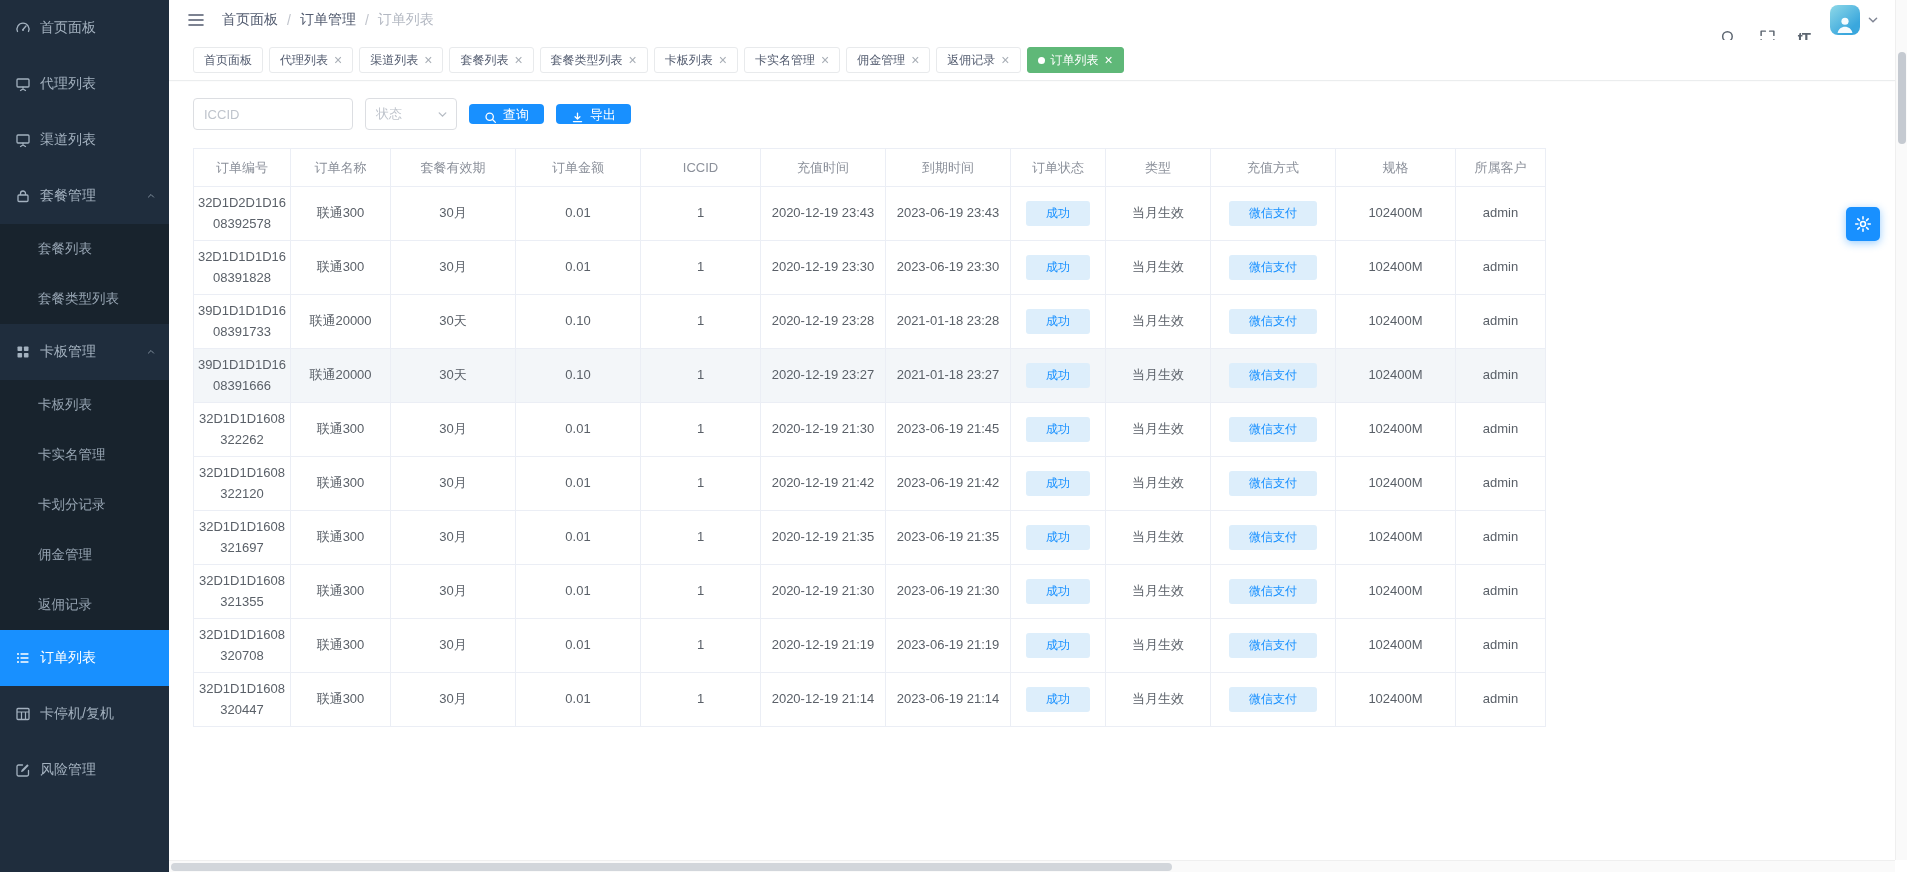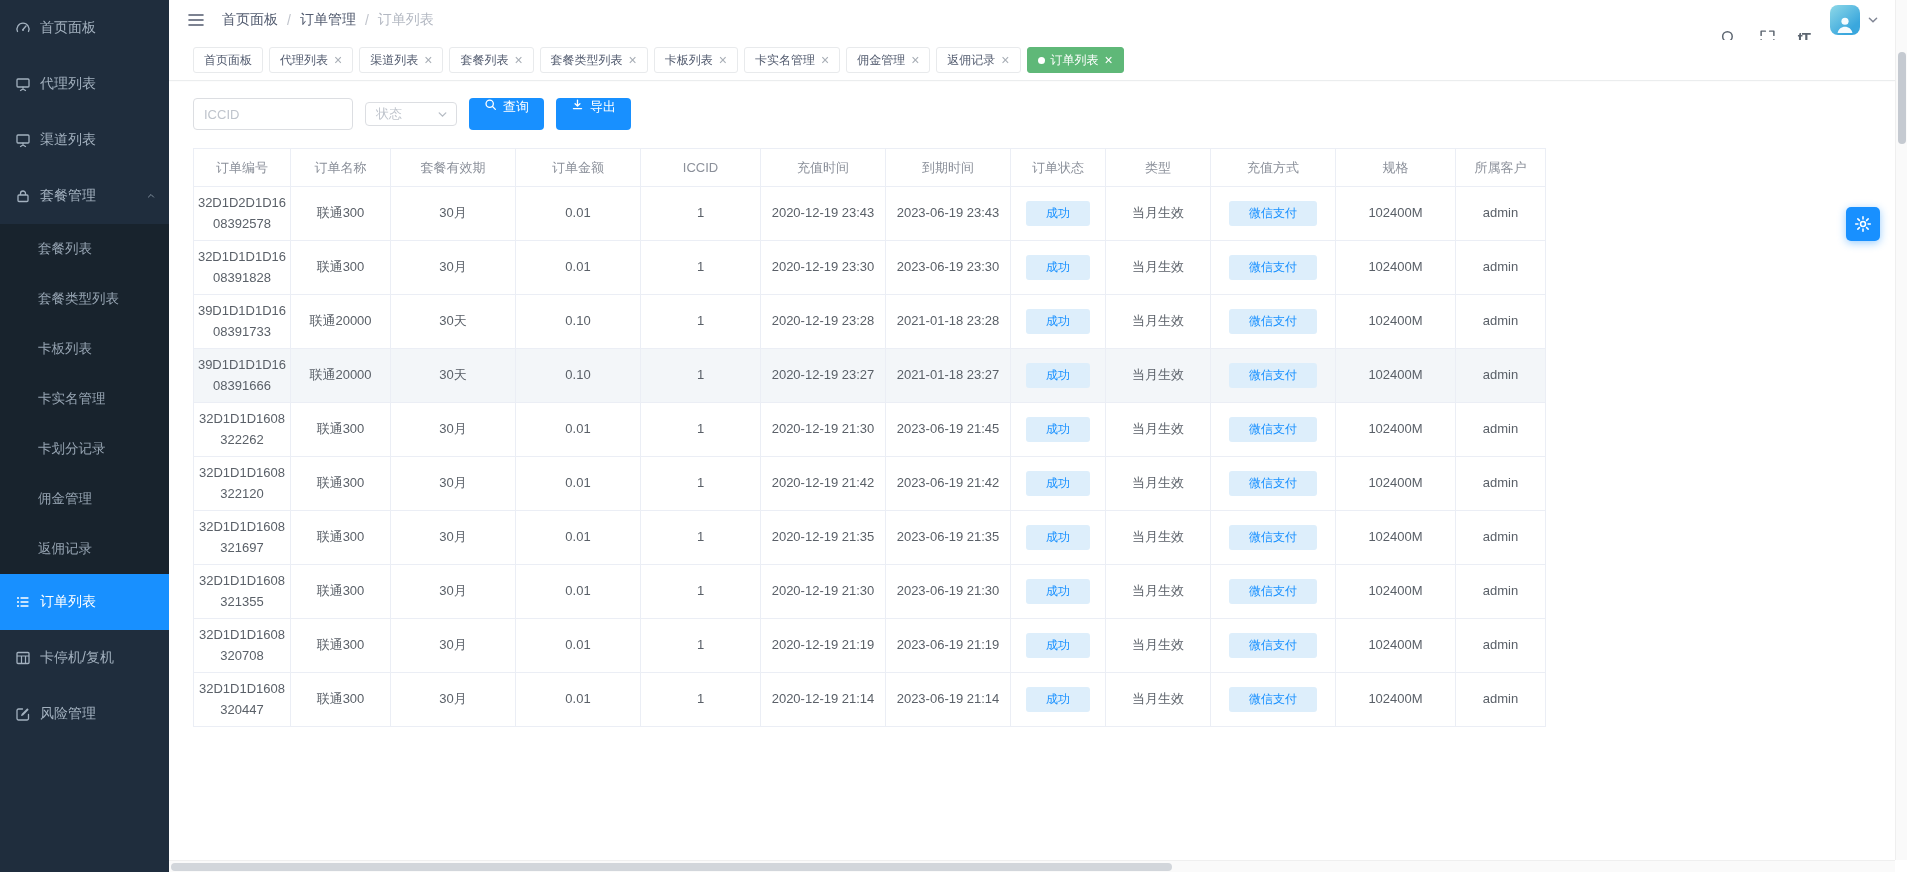--- a/index.html
+++ b/index.html
@@ -42,24 +42,24 @@
   .tab-close { color: #a7adb5; font-size: 14px; line-height: 1; cursor: pointer; }
   .tab.active { background: var(--tab-active, #5fb878); border-color: var(--tab-active, #5fb878); color: #fff; }
   .tab.active .tab-close { color: #fff; }
   .tab-dot { width: 7px; height: 7px; border-radius: 50%; background: #fff; }
 
   
   .content { padding: 18px 24px 0; }
   .filter-row { display: flex; align-items: center; gap: 12px; margin-bottom: 18px; }
   .text-input { width: 160px; height: 32px; border: 1px solid #dcdee2; border-radius: 4px; padding: 0 10px; font-size: 13px; color: #515a6e; outline: none; font-family: inherit; }
   .text-input::placeholder { color: #bfc4cc; }
-  .select { width: 92px; height: 24px; border: 1px solid #dcdee2; border-radius: 4px; padding: 0 8px 0 10px; display: flex; align-items: center; justify-content: space-between; cursor: pointer; background: #fff; }
+  .select { width: 92px; height: 32px; border: 1px solid #dcdee2; border-radius: 4px; padding: 0 8px 0 10px; display: flex; align-items: center; justify-content: space-between; cursor: pointer; background: #fff; }
   .select-placeholder { font-size: 13px; color: #bfc4cc; }
   .select-caret svg { width: 11px; height: 11px; display: block; color: #b6bcc4; }
-  .btn { display: inline-flex; align-items: flex-start; gap: 6px; height: 32px; padding: 0 15px; border: none; border-radius: 4px; background: var(--accent, #1890ff); color: #fff; font-size: 13px; cursor: pointer; font-family: inherit; }
+  .btn { display: inline-flex; align-items: flex-end; gap: 6px; height: 20px; padding: 0 15px; border: none; border-radius: 4px; background: var(--accent, #1890ff); color: #fff; font-size: 13px; cursor: pointer; font-family: inherit; }
   .btn-icon svg { width: 13px; height: 13px; display: block; }
 
   
   .data-table { width: 1352px; border-collapse: collapse; table-layout: fixed; }
   .data-table th { height: 38px; font-size: 13px; font-weight: 500; color: #8b909a; border: 1px solid #ebeef5; text-align: center; background: #fff; }
   .data-table td { height: 54px; font-size: 13px; color: #5a6068; border: 1px solid #ebeef5; text-align: center; line-height: 1.55; background: #fff; }
   tr.highlight td { background: #f3f6f9; }
   .badge { display: inline-block; padding: 3px 20px; border-radius: 3px; background: var(--badge-bg, #ddeefb); color: var(--badge-text, #1890ff); font-size: 12px; }
 
   
@@ -115,20 +115,36 @@
           <span class="menu-label">套餐管理</span>
           <span class="icon chevron">
             <svg viewBox="0 0 16 16">
               <path d="M4.5 9.5L8 6l3.5 3.5" fill="none" stroke="currentColor" stroke-width="1.3" stroke-linecap="round" stroke-linejoin="round"></path>
             </svg>
           </span>
         </div>
         <div class="submenu">
           <div class="submenu-item">套餐列表</div>
           <div class="submenu-item">套餐类型列表</div>
+        </div>
+        <div class="menu-item">
+          <span class="icon menu-icon">
+            <svg viewBox="0 0 16 16">
+              <rect x="2.5" y="2.5" width="4.6" height="4.6" rx=".8" fill="currentColor"></rect>
+              <rect x="8.9" y="2.5" width="4.6" height="4.6" rx=".8" fill="currentColor"></rect>
+              <rect x="2.5" y="8.9" width="4.6" height="4.6" rx=".8" fill="currentColor"></rect>
+              <rect x="8.9" y="8.9" width="4.6" height="4.6" rx=".8" fill="currentColor"></rect>
+            </svg>
+          </span>
+          <span class="menu-label">卡板管理</span>
+          <span class="icon chevron">
+            <svg viewBox="0 0 16 16">
+              <path d="M4.5 9.5L8 6l3.5 3.5" fill="none" stroke="currentColor" stroke-width="1.3" stroke-linecap="round" stroke-linejoin="round"></path>
+            </svg>
+          </span>
         </div>
         <div class="submenu">
           <div class="submenu-item">卡板列表</div>
           <div class="submenu-item">卡实名管理</div>
           <div class="submenu-item">卡划分记录</div>
         </div>
         <div class="submenu">
           <div class="submenu-item">佣金管理</div>
           <div class="submenu-item">返佣记录</div>
         </div>

